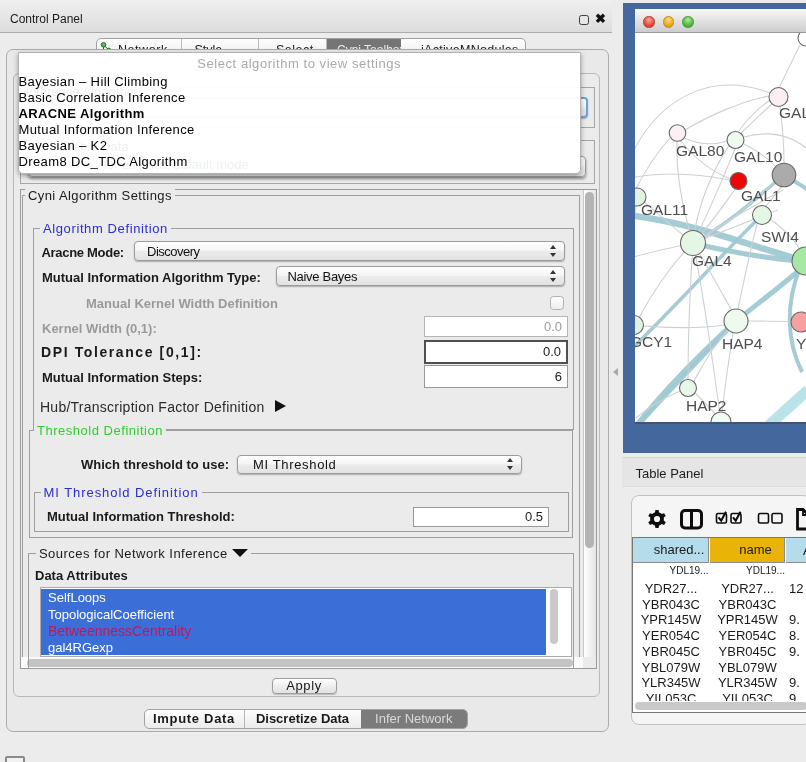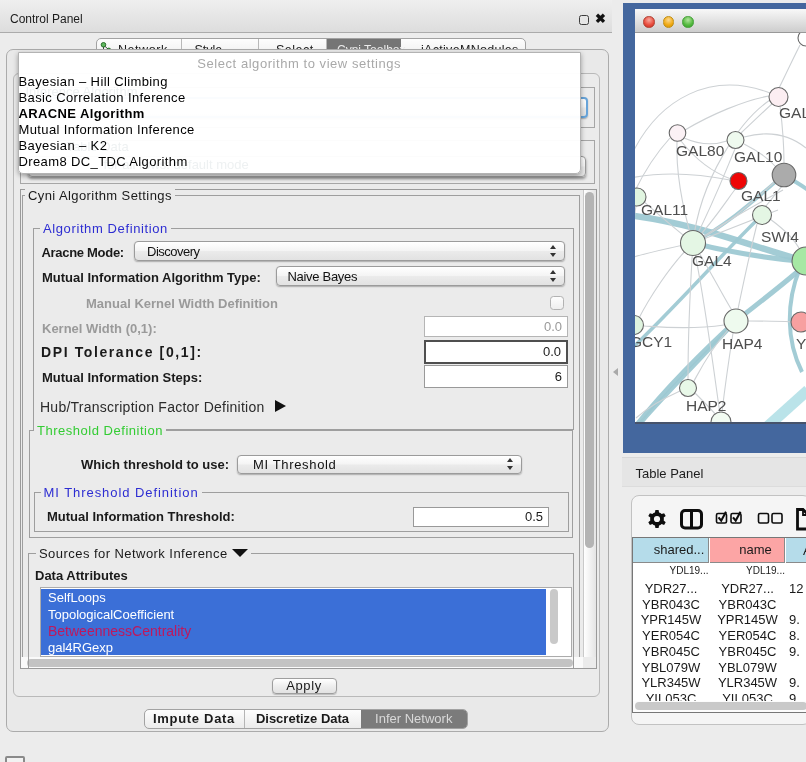--- a/index.html
+++ b/index.html
@@ -257,21 +257,21 @@
     <rect x="127" y="6.5" width="10" height="9.5" rx="1.5"></rect>
   </g>
   <g fill="none" stroke="#0d0d0d" stroke-width="2.8">
     <path d="M152.5,2.5 L158,2.5 L163.5,8 L163.5,22 L152.5,22 Z"></path>
     <path d="M158,2.5 L158,8 L163.5,8" stroke-width="1.8"></path>
   </g>
 </svg>
 
 <div class="abs" style="left:632px;top:536.5px;width:174px;height:176px;border:1px solid #777;border-right:none;background:#fff;overflow:hidden;">
   <div style="position:absolute;left:0;top:0;width:76px;height:25.5px;background:#b5dcea;border-right:1px solid #8a8a8a;border-bottom:1px solid #8a8a8a;display:flex;align-items:center;justify-content:center;font-size:13px;padding-left:17px;">shared...</div>
-  <div style="position:absolute;left:77px;top:0;width:75px;height:25.5px;background:#fca5a5;border-right:1px solid #8a8a8a;border-bottom:1px solid #8a8a8a;display:flex;align-items:center;justify-content:center;font-size:13px;padding-left:17px;">name</div>
+  <div style="position:absolute;left:77px;top:0;width:75px;height:25.5px;background:#eab308;border-right:1px solid #8a8a8a;border-bottom:1px solid #8a8a8a;display:flex;align-items:center;justify-content:center;font-size:13px;padding-left:17px;">name</div>
   <div style="position:absolute;left:153px;top:0;width:21px;height:25.5px;background:#b5dcea;border-bottom:1px solid #8a8a8a;padding-left:17px;font-size:13px;line-height:25.5px;">A</div>
   <div id="tbody" style="position:absolute;left:0;top:26.5px;width:174px;">
       <div style="position:absolute;left:18px;top:0.00px;width:174px;height:15.75px;font-size:10px;">
         <span style="position:absolute;left:0;width:76px;text-align:center;top:1px;">YDL19...</span>
         <span style="position:absolute;left:77px;width:75px;text-align:center;top:1px;">YDL19...</span>
         <span style="position:absolute;left:156px;top:1px;">13</span>
       </div>
       <div style="position:absolute;left:0;top:15.75px;width:174px;height:15.75px;font-size:13px;">
         <span style="position:absolute;left:0;width:76px;text-align:center;top:1px;">YDR27...</span>
         <span style="position:absolute;left:77px;width:75px;text-align:center;top:1px;">YDR27...</span>

